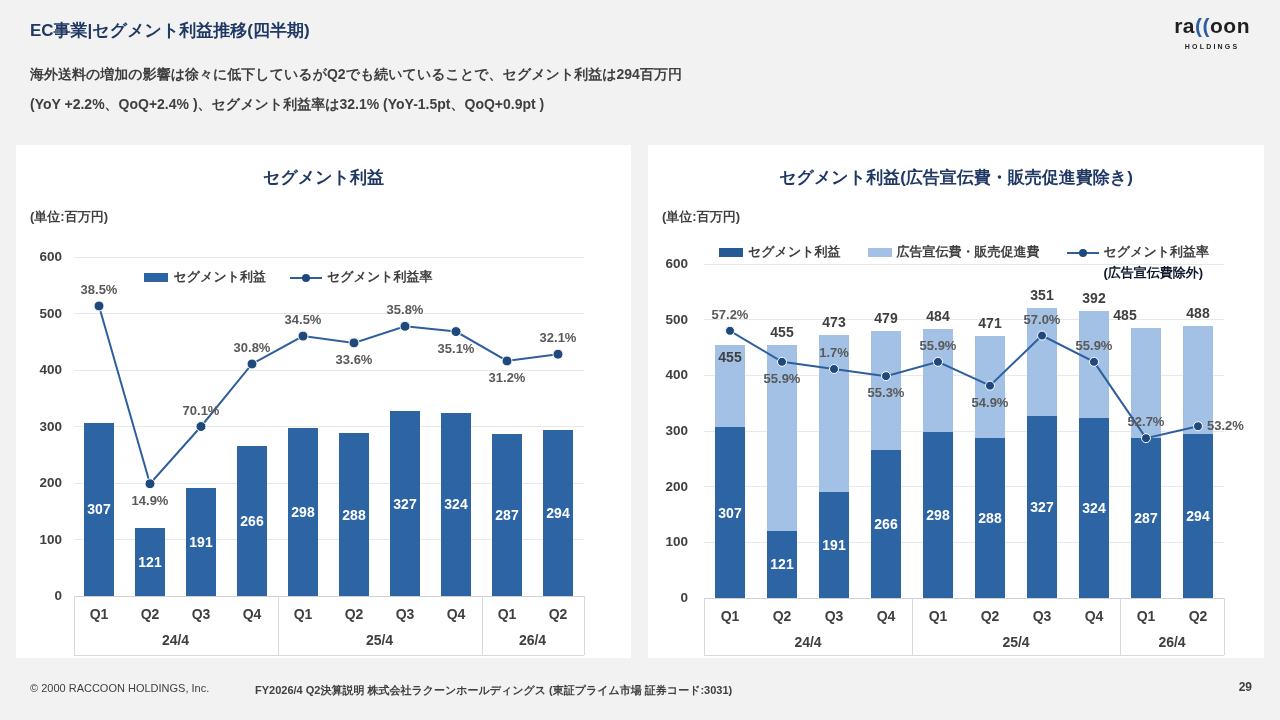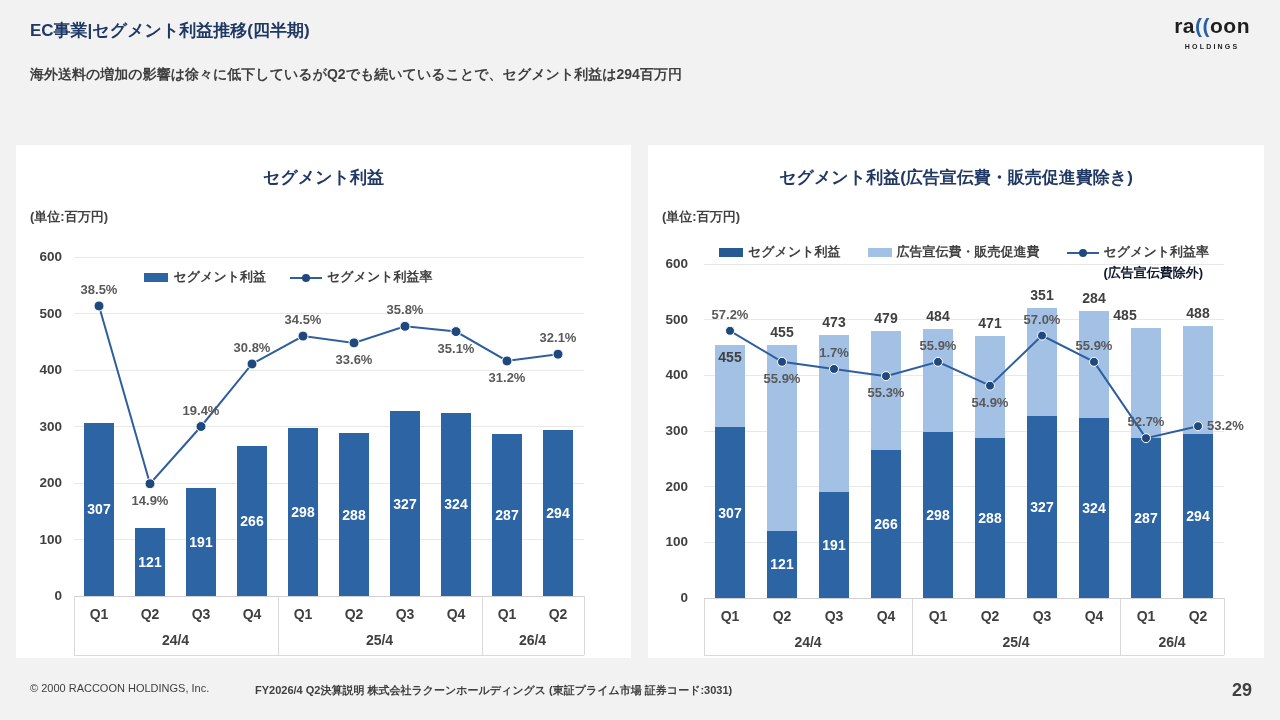--- a/index.html
+++ b/index.html
@@ -35,35 +35,36 @@
   .legend{position:absolute;display:flex;justify-content:center;align-items:flex-start;}
   .legend-item{display:flex;align-items:center;gap:5px;font-size:13px;font-weight:600;color:#404040;white-space:nowrap;}
   .legend-swatch{width:24px;height:9px;}
   .legend-line-marker{position:relative;width:32px;height:9px;}
   .legend-line-marker .hline{position:absolute;left:0;top:4px;width:32px;height:2px;}
   .legend-line-marker .dot{position:absolute;border-radius:50%;}
   .legend-col{display:flex;flex-direction:column;}
   .legend-sublabel{font-size:13px;font-weight:600;color:#0f172a;margin-left:37px;margin-top:3px;white-space:nowrap;}
   .footer-copy{left:30px;top:682px;font-size:11px;font-weight:400;color:#404040;}
   .footer-deck{left:255px;top:683px;font-size:11px;font-weight:600;color:#404040;}
-  .page-number{right:28px;top:680px;font-size:18px;font-weight:600;color:#404040;}
+  .page-number{right:28px;top:680px;font-size:12px;font-weight:600;color:#404040;}
 </style>
 </head>
 <body>
 
 <div class="slide">
 
   <div class="abs header-title">EC事業|セグメント利益推移(四半期)</div>
 
   <div class="abs logo">
     <div class="word"><span>ra</span><span class="paren">((</span><span>oon</span></div>
     <div class="sub">HOLDINGS</div>
   </div>
 
   <div class="abs lead lead1">海外送料の増加の影響は徐々に低下しているがQ2でも続いていることで、セグメント利益は294百万円</div>
+  <div class="abs lead lead2">(YoY +2.2%、QoQ+2.4% )、セグメント利益率は32.1% (YoY-1.5pt、QoQ+0.9pt )</div>
 
   <div class="panel panel-left">
     <div class="abs chart-title">セグメント利益</div>
     <div class="abs unit-label">(単位:百万円)</div>
     <div class="abs chart-canvas" id="chart-0">
         <div class="gridline" style="position: absolute; left: 57.5px; top: 450.5px; width: 510px; background: rgb(208, 208, 208);"></div>
         <div class="y-tick-label" style="position: absolute; left: 0px; top: 442px; width: 46px;">0</div>
         <div class="gridline" style="position: absolute; left: 57.5px; top: 394px; width: 510px; background: rgb(232, 232, 232);"></div>
         <div class="y-tick-label" style="position: absolute; left: 0px; top: 385.5px; width: 46px;">100</div>
         <div class="gridline" style="position: absolute; left: 57.5px; top: 337.5px; width: 510px; background: rgb(232, 232, 232);"></div>
@@ -122,21 +123,21 @@
           <circle cx="236" cy="218.97333333333336" r="5" fill="#1f487d" stroke="#ffffff" stroke-width="1"></circle>
           <circle cx="287" cy="191.09999999999997" r="5" fill="#1f487d" stroke="#ffffff" stroke-width="1"></circle>
           <circle cx="338" cy="197.88" r="5" fill="#1f487d" stroke="#ffffff" stroke-width="1"></circle>
           <circle cx="389" cy="181.30666666666667" r="5" fill="#1f487d" stroke="#ffffff" stroke-width="1"></circle>
           <circle cx="440" cy="186.57999999999998" r="5" fill="#1f487d" stroke="#ffffff" stroke-width="1"></circle>
           <circle cx="491" cy="215.95999999999998" r="5" fill="#1f487d" stroke="#ffffff" stroke-width="1"></circle>
           <circle cx="542" cy="209.17999999999998" r="5" fill="#1f487d" stroke="#ffffff" stroke-width="1"></circle>
         </svg>
         <div class="pct-label" style="position: absolute; left: 48px; top: 136.967px; width: 70px;">38.5%</div>
         <div class="pct-label" style="position: absolute; left: 99px; top: 347.753px; width: 70px;">14.9%</div>
-        <div class="pct-label" style="position: absolute; left: 150px; top: 257.5px; width: 70px;">19.4%</div>
+        <div class="pct-label" style="position: absolute; left: 150px; top: 257.5px; width: 70px;">70.1%</div>
         <div class="pct-label" style="position: absolute; left: 201px; top: 194.973px; width: 70px;">30.8%</div>
         <div class="pct-label" style="position: absolute; left: 252px; top: 167.1px; width: 70px;">34.5%</div>
         <div class="pct-label" style="position: absolute; left: 303px; top: 206.88px; width: 70px;">33.6%</div>
         <div class="pct-label" style="position: absolute; left: 354px; top: 157.307px; width: 70px;">35.8%</div>
         <div class="pct-label" style="position: absolute; left: 405px; top: 195.58px; width: 70px;">35.1%</div>
         <div class="pct-label" style="position: absolute; left: 456px; top: 224.96px; width: 70px;">31.2%</div>
         <div class="pct-label" style="position: absolute; left: 507px; top: 185.18px; width: 70px;">32.1%</div>
         <div class="legend" style="position: absolute; left: 57.5px; top: 123px; width: 510px; gap: 24px; transform: translateX(-40px); display: flex;">
           <div class="legend-item">
             <span class="legend-swatch" style="background: rgb(45, 100, 163);"></span>
@@ -213,21 +214,21 @@
         <div class="bar-value-label" style="position: absolute; left: 317px; top: 363.84px; width: 50px;">288</div>
         <div class="bar" style="position: absolute; left: 327px; top: 190.81px; width: 30px; height: 101.87px; background: rgb(163, 193, 229);"></div>
         <div class="total-label" style="position: absolute; left: 317px; top: 168.81px; width: 50px;">471</div>
         <div class="bar" style="position: absolute; left: 379px; top: 270.97px; width: 30px; height: 182.03px; background: rgb(45, 100, 163);"></div>
         <div class="bar-value-label" style="position: absolute; left: 369px; top: 352.985px; width: 50px;">327</div>
         <div class="bar" style="position: absolute; left: 379px; top: 162.977px; width: 30px; height: 107.993px; background: rgb(163, 193, 229);"></div>
         <div class="total-label" style="position: absolute; left: 369px; top: 140.977px; width: 50px;">351</div>
         <div class="bar" style="position: absolute; left: 431px; top: 272.64px; width: 30px; height: 180.36px; background: rgb(45, 100, 163);"></div>
         <div class="bar-value-label" style="position: absolute; left: 421px; top: 353.82px; width: 50px;">324</div>
         <div class="bar" style="position: absolute; left: 431px; top: 165.76px; width: 30px; height: 106.88px; background: rgb(163, 193, 229);"></div>
-        <div class="total-label" style="position: absolute; left: 421px; top: 143.76px; width: 50px;">284</div>
+        <div class="total-label" style="position: absolute; left: 421px; top: 143.76px; width: 50px;">392</div>
         <div class="bar" style="position: absolute; left: 483px; top: 293.237px; width: 30px; height: 159.763px; background: rgb(45, 100, 163);"></div>
         <div class="bar-value-label" style="position: absolute; left: 473px; top: 364.118px; width: 50px;">287</div>
         <div class="bar" style="position: absolute; left: 483px; top: 183.017px; width: 30px; height: 110.22px; background: rgb(163, 193, 229);"></div>
         <div class="total-label" style="position: absolute; left: 452px; top: 161.017px; width: 50px;">485</div>
         <div class="bar" style="position: absolute; left: 535px; top: 289.34px; width: 30px; height: 163.66px; background: rgb(45, 100, 163);"></div>
         <div class="bar-value-label" style="position: absolute; left: 525px; top: 362.17px; width: 50px;">294</div>
         <div class="bar" style="position: absolute; left: 535px; top: 181.347px; width: 30px; height: 107.993px; background: rgb(163, 193, 229);"></div>
         <div class="total-label" style="position: absolute; left: 525px; top: 159.347px; width: 50px;">488</div>
         <svg width="616" height="513" class="line-svg">
           <polyline points="82,185.79999999999995 134,216.81428571428575 186,223.97142857142853 238,231.12857142857152 290,216.81428571428575 342,240.67142857142863 394,190.57142857142856 446,216.81428571428575 498,293.1571428571428 550,281.2285714285714" fill="none" stroke="#2f5e9e" stroke-width="2"></polyline>

